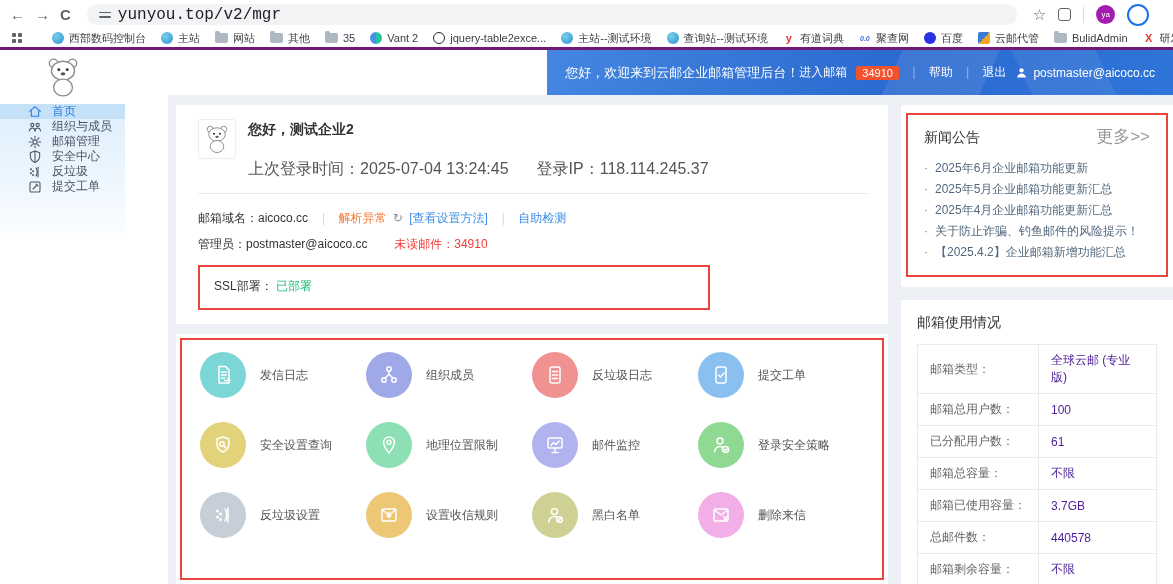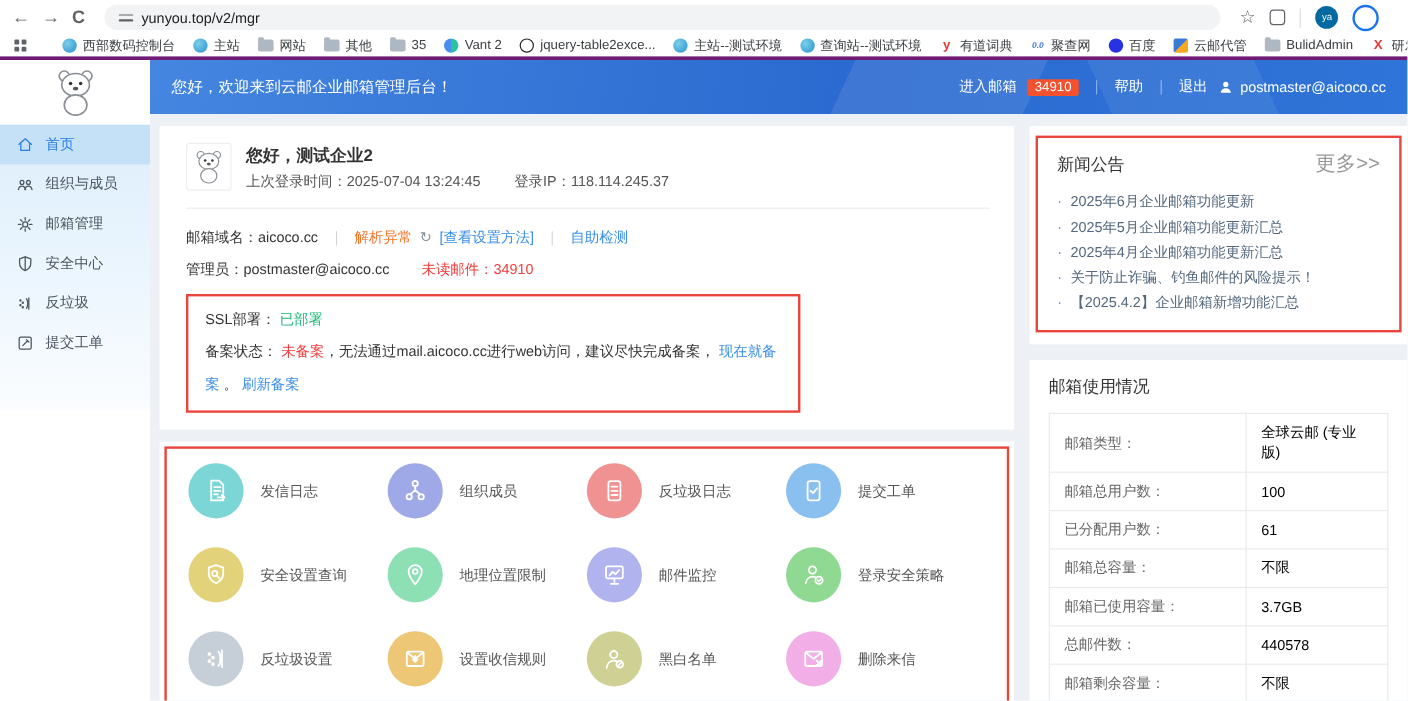--- a/index.html
+++ b/index.html
@@ -8,25 +8,25 @@
 
   
   .chrome { background:#fff; }
   .chrome-row1 { height:29px; display:flex; align-items:center; padding:0 10px; gap:10px; }
   .nav-glyph { color:#5f6368; font-size:15px; line-height:1; cursor:pointer; }
   .url-pill { flex:1; height:21px; margin:0 6px; background:#f1f3f4; border-radius:11px;
     display:flex; align-items:center; gap:7px; padding:0 12px; max-width:930px; }
   .tune-ic { display:inline-block; width:12px; height:10px; position:relative; }
   .tune-ic:before,.tune-ic:after { content:""; position:absolute; left:0; right:0; height:1.6px; background:#5f6368; border-radius:2px; }
   .tune-ic:before{ top:2px; } .tune-ic:after{ bottom:2px; }
-  .url-text { font-size:12px; color:#202124; }
+  .url-text { font-size:16px; color:#202124;font-family:Liberation Mono, monospace; }
   .chrome-right { display:flex; align-items:center; gap:12px; }
   .ext-ic { width:13px; height:13px; border:1.6px solid #5f6368; border-radius:3px; }
   .chrome-div { width:1px; height:16px; background:#dadce0; }
-  .avatar-ya { width:19px; height:19px; border-radius:50%; background:#0369a1; color:#fff;
+  .avatar-ya { width:19px; height:19px; border-radius:50%; background:#a21caf; color:#fff;
     font-size:8px; display:flex; align-items:center; justify-content:center; cursor:pointer; }
   .avatar-edge { width:22px; height:22px; border-radius:50%; border:2.5px solid #1a73e8; margin-right:-14px; }
   .bookmarks { height:21px; display:flex; align-items:center; gap:15px; padding:0 12px;
     font-size:11px; color:#3c4043; border-bottom:3px solid #701a75; white-space:nowrap; overflow:hidden; }
   .apps-ic { display:inline-grid; grid-template-columns:4px 4px; gap:2px; }
   .apps-ic i { width:4px; height:4px; background:#5f6368; border-radius:1px; }
   .bm { display:flex; align-items:center; gap:5px; cursor:pointer; }
   .bmi { width:12px; height:12px; border-radius:50%; flex:none; display:flex; align-items:center; justify-content:center; font-size:9px; font-weight:bold; }
   .ic-site { background:radial-gradient(circle at 35% 35%, #79d0e8, #2a8fd0); }
   .ic-folder { border-radius:2px; width:13px; height:10px; background:#aeb8c2; position:relative; }
@@ -37,46 +37,46 @@
   .ic-juchaw { background:none; color:#3a6fe0; font-size:7px; font-style:italic; }
   .ic-baidu { background:#2932e1; color:#fff; font-size:8px; }
   .ic-yunyou { background:linear-gradient(135deg,#3a7bd5 50%,#f5a623 50%); border-radius:2px; }
   .ic-kb { background:none; color:#e53935; font-size:11px; }
 
   
   .app { display:flex; height:534px; }
   .sidebar { width:125px; flex:none; background:#fff; display:flex; flex-direction:column; }
   .side-logo { height:54px; display:flex; align-items:center; justify-content:center; background:#fff; }
   .side-nav { background:linear-gradient(180deg,#ddeefb 0%,#ecf6fe 55%,#fbfdff 100%); padding-bottom:40px; }
-  .nav-item { height:33px; display:flex; align-items:center; gap:9px; padding-left:13px;
+  .nav-item { height:15px; display:flex; align-items:center; gap:9px; padding-left:27px;
     font-size:12px; color:#4a5560; cursor:pointer; }
   .nav-item svg { width:16px; height:16px; flex:none; }
   .nav-item.active { background:#c5e1f8; color:#2a7de1; }
 
-  .main { flex:1; display:flex; flex-direction:column; min-width:0; }
+  .main { flex:1; display:flex; flex-direction:column; min-width:0;align-items:flex-end; }
   .topbar { height:45px; flex:none; color:#fff; display:flex; align-items:center; padding:0 18px;
     background:linear-gradient(100deg,#4486e0 0%,#2b6ad0 55%,#2f74d8 100%); position:relative; overflow:hidden; }
   .topbar:before { content:""; position:absolute; inset:0;
     background:linear-gradient(115deg, transparent 55%, rgba(255,255,255,.09) 55%, rgba(255,255,255,.09) 70%, transparent 70%),
                linear-gradient(65deg, transparent 75%, rgba(255,255,255,.07) 75%, rgba(255,255,255,.07) 88%, transparent 88%); }
   .welcome { font-size:13px; position:relative; }
   .topbar-right { margin-left:auto; display:flex; align-items:center; gap:9px; font-size:12px; position:relative; }
   .top-link { color:#fff; cursor:pointer; }
   .badge { background:#f4512e; color:#fff; font-size:11px; padding:1px 6px; border-radius:2px; }
   .top-sep { color:rgba(255,255,255,.55); }
   .account { display:flex; align-items:center; gap:5px; cursor:pointer; }
 
   .content { flex:1; background:#edf0f4; padding:10px 0 0 8px; display:flex; gap:13px; overflow:hidden; }
   .left-col { width:712px; flex:none; display:flex; flex-direction:column; }
   .card { background:#fff; }
   .card1 { padding:14px 20px 14px 22px; }
   .company-row { display:flex; gap:12px; align-items:flex-start; }
   .c-avatar { width:38px; height:40px; flex:none; border:1px solid #eee; border-radius:3px; display:flex; align-items:center; justify-content:center; }
   .c-greet { font-size:14px; font-weight:bold; color:#333; margin-top:2px; }
-  .c-sub { font-size:12px; color:#555; margin-top:4px; }
+  .c-sub { font-size:16px; color:#555; margin-top:20px; }
   .c-sub .gap { display:inline-block; width:28px; }
   .divider { border:none; border-top:1px solid #ececec; margin:13px 0 11px; }
   .d-line { font-size:12px; color:#333; line-height:26px; }
   .sep-l { color:#ccc; margin:0 6px; }
   .lnk { color:#3a8ee6; cursor:pointer; }
   .orange { color:#f7772d; }
   .red { color:#f43b3b; }
   .green { color:#1bb978; }
   .refresh-ic { color:#8a9199; font-size:12px; margin:0 3px; cursor:pointer; }
   .ssl-box { border:2px solid #e8453c; width:512px; padding:6px 14px 8px; margin-top:8px; }
@@ -97,21 +97,21 @@
   .news-head { display:flex; align-items:baseline; }
   .news-title { font-size:14px; color:#333; }
   .news-more { margin-left:auto; font-size:17px; color:#999; cursor:pointer; }
   .news-list { list-style:none; margin-top:10px; }
   .news-list li { font-size:12px; color:#53687e; line-height:21px; display:flex; gap:7px; cursor:pointer; }
   .news-dot { color:#3a8ee6; }
   .usage-card { margin-top:13px; padding:14px 16px; flex:1; }
   .usage-title { font-size:14px; color:#333; margin-bottom:12px; }
   .usage-table { width:100%; border-collapse:collapse; font-size:12px; }
   .usage-table td { border:1px solid #eaeaea; padding:7px 12px; color:#666; }
-  .usage-table td.val { color:#000000; width:118px; }
+  .usage-table td.val { color:#4c1d95; width:118px; }
 
   svg.ln { stroke:currentColor; fill:none; stroke-width:1.6; stroke-linecap:round; stroke-linejoin:round; }
 </style>
 </head>
 <body>
 
 <div class="chrome">
   <div class="chrome-row1">
     <span class="nav-glyph">←</span>
     <span class="nav-glyph">→</span>
@@ -324,27 +324,20 @@
           </div>
           <div class="d-line">
             <span>管理员：</span><span>postmaster@aicoco.cc</span>
             <span style="display:inline-block;width:20px;"></span>
             <span class="red">未读邮件：</span><span class="red">34910</span>
           </div>
           <div class="ssl-box">
             <div class="d-line">
               <span>SSL部署：</span>
               <span class="green">已部署</span>
-            </div>
-            <div class="d-line">
-              <span>备案状态：</span>
-              <span class="red">未备案</span><span>，无法通过mail.aicoco.cc进行web访问，建议尽快完成备案，</span>
-              <span class="lnk">现在就备案</span>
-              <span>。</span>
-              <span class="lnk">刷新备案</span>
             </div>
           </div>
         </div>
 
         <div class="card card2">
           <div class="feat-box">
             <div class="feat-grid">
               <div class="feat">
                 <span class="feat-circle" style="background-color: rgb(125, 214, 214);">
                     <svg viewBox="0 0 24 24">

